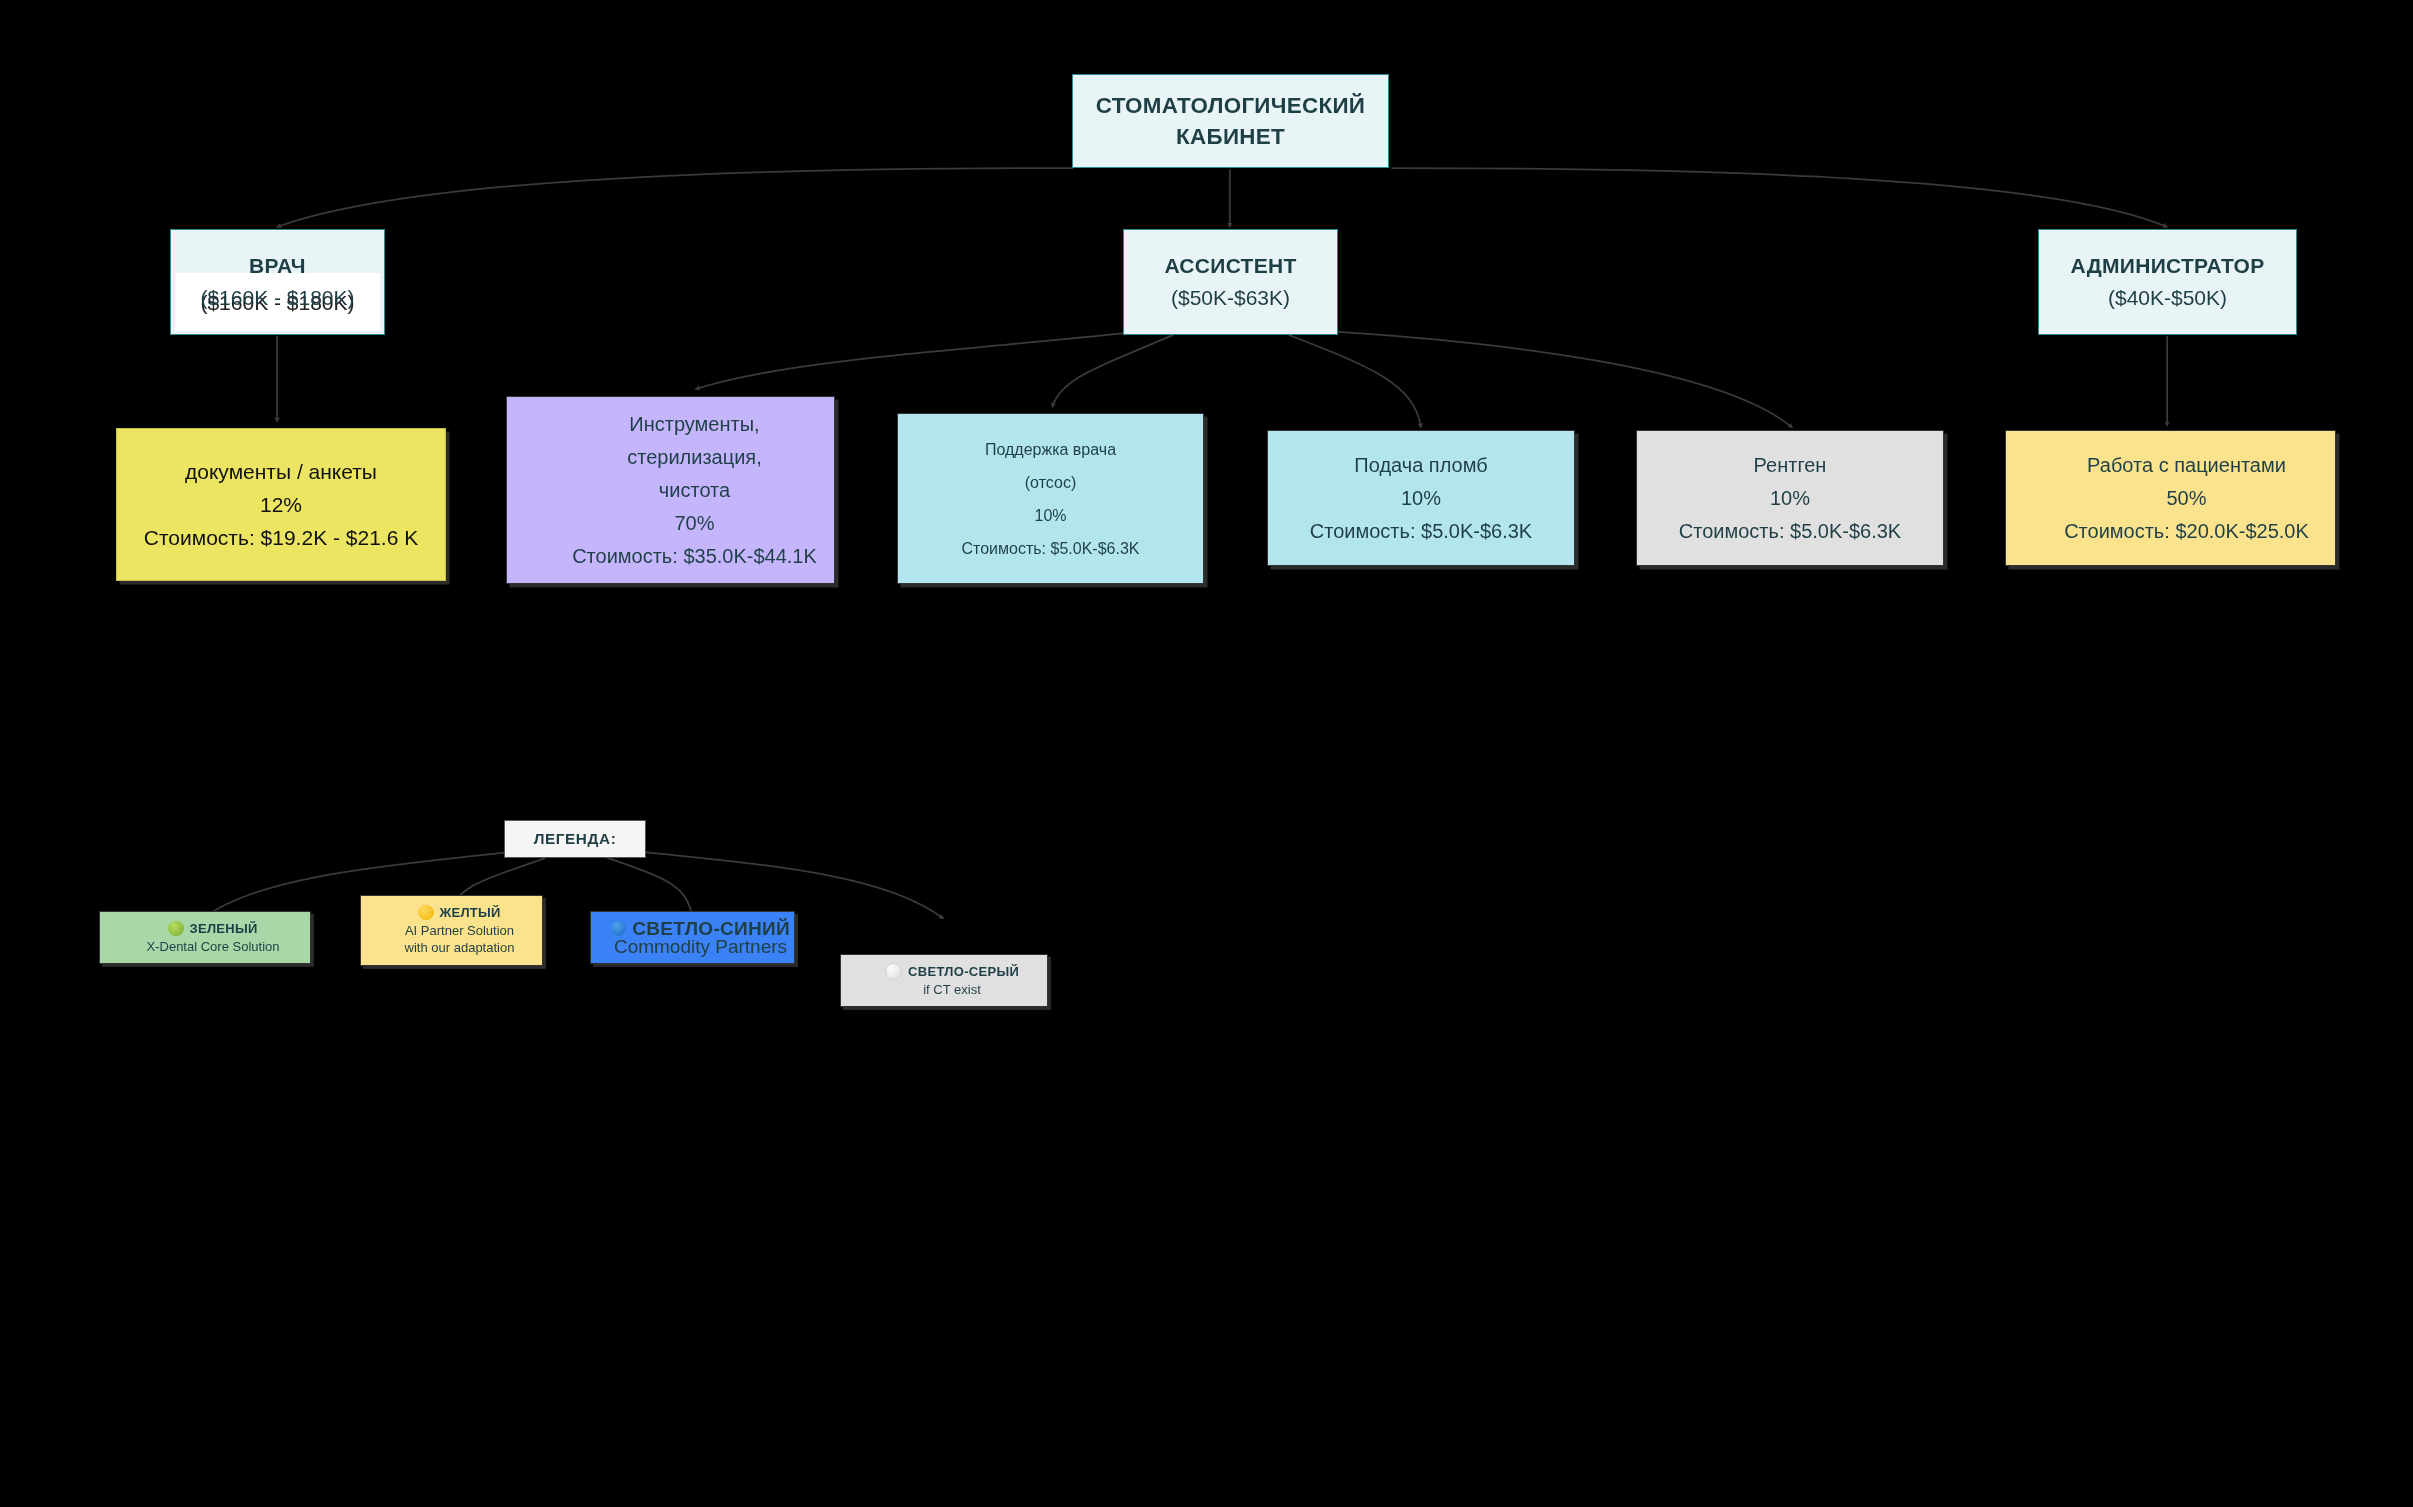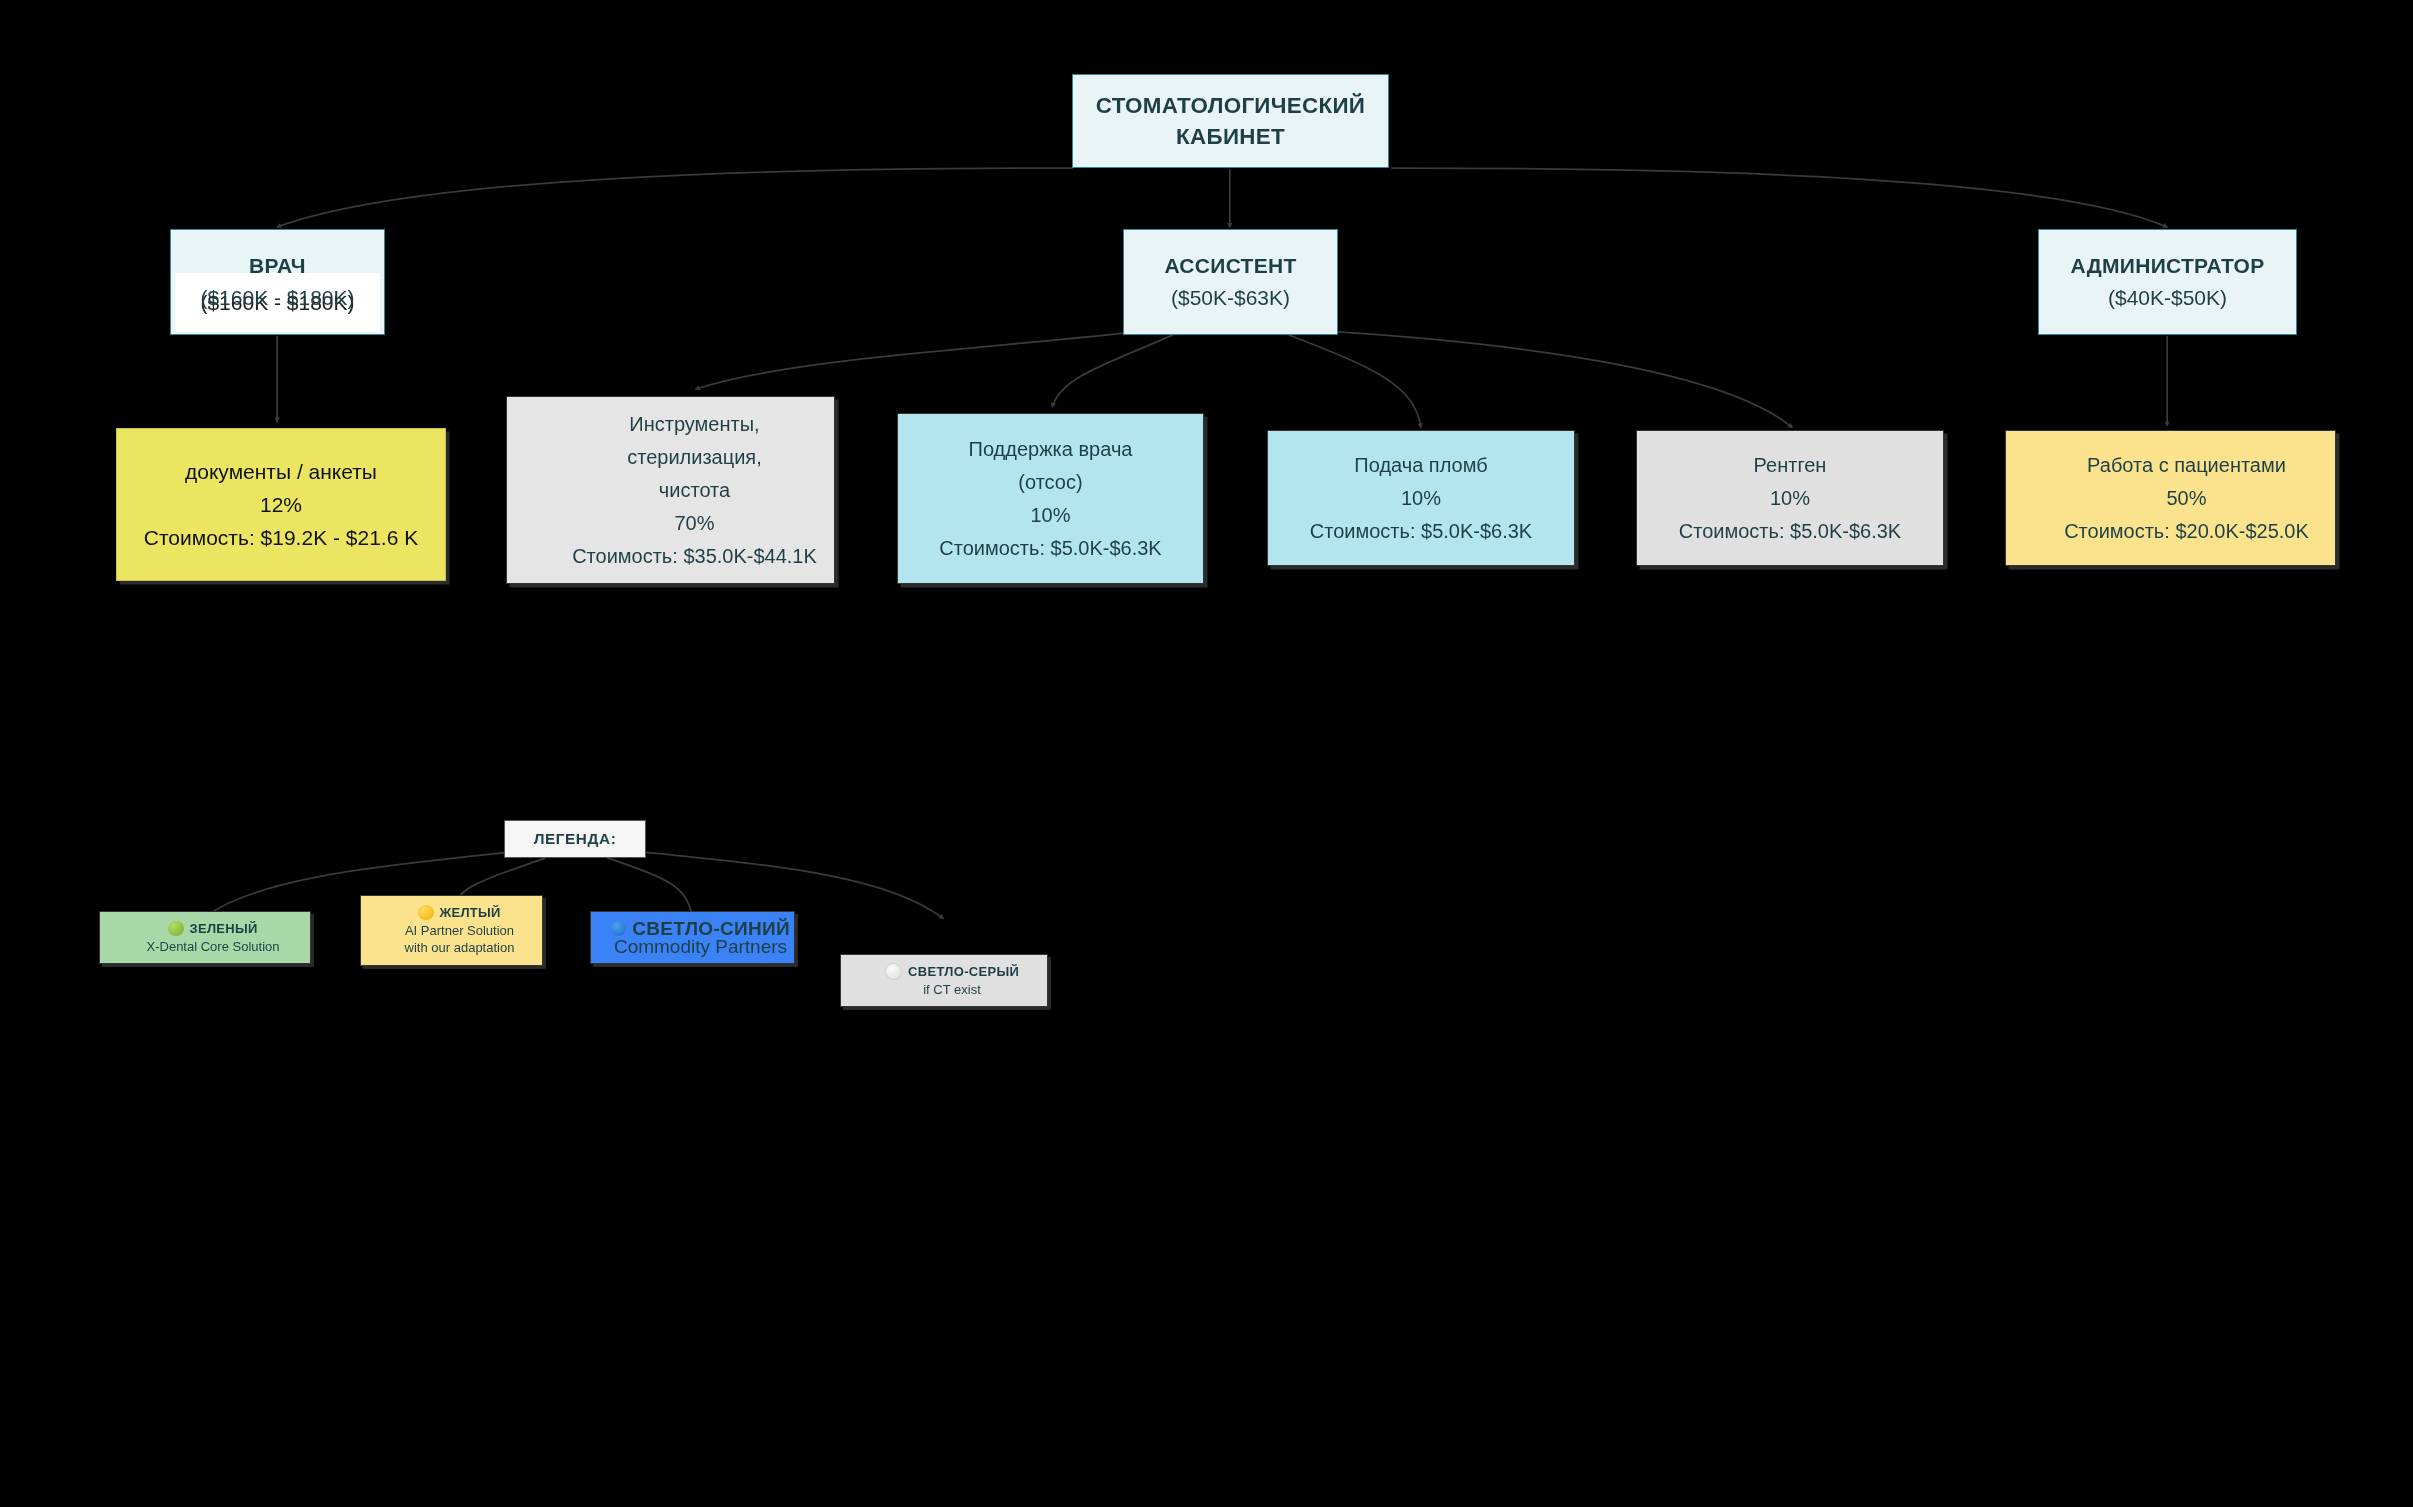--- a/index.html
+++ b/index.html
@@ -21,21 +21,21 @@
     box-shadow:2.4px 2.4px 0 rgba(0,0,0,0.0);
   }
   .node.role .t1{font-weight:bold;letter-spacing:0.3px;}
   .node.role .t2{font-weight:normal;}
 
   
   .node.task{
     border:1.8px solid #333333;
     box-shadow:3.5px 3.5px 0 #2b2b2b;
   }
-  .task.green{background:#e5e5e5;padding-left:48px;}
+  .task.green{background:#c4b5fd;padding-left:48px;}
   .task.blue{background:#b3e5ee;}
   .task.grey{background:#e0e0e0;}
   .task.yellow{background:#fbe38e;padding-left:32px;}
   .task.yellow-strong{background:#ece562;border:1.8px solid #c9c24a;box-shadow:3.5px 3.5px 0 #2b2b2b;}
 
   .node .line{display:block;width:100%;}
 
   
   .legend-title{
     background:#f5f5f5;border:1.8px solid #555;
@@ -129,21 +129,21 @@
   </div>
 
   <div class="node task green" style="left:506px;top:396px;width:329px;height:188px;font-size:20px;line-height:33px;">
     <span class="line">Инструменты,</span>
     <span class="line">стерилизация,</span>
     <span class="line">чистота</span>
     <span class="line">70%</span>
     <span class="line">Стоимость: $35.0K-$44.1K</span>
   </div>
 
-  <div class="node task blue" style="left:897px;top:413px;width:307px;height:171px;font-size:20px;line-height:33px;">
+  <div class="node task blue" style="left:897px;top:413px;width:307px;height:171px;font-size:16px;line-height:33px;">
     <span class="line">Поддержка врача</span>
     <span class="line">(отсос)</span>
     <span class="line">10%</span>
     <span class="line">Стоимость: $5.0K-$6.3K</span>
   </div>
 
   <div class="node task blue" style="left:1267px;top:430px;width:308px;height:136px;font-size:20px;line-height:33px;">
     <span class="line">Подача пломб</span>
     <span class="line">10%</span>
     <span class="line">Стоимость: $5.0K-$6.3K</span>

